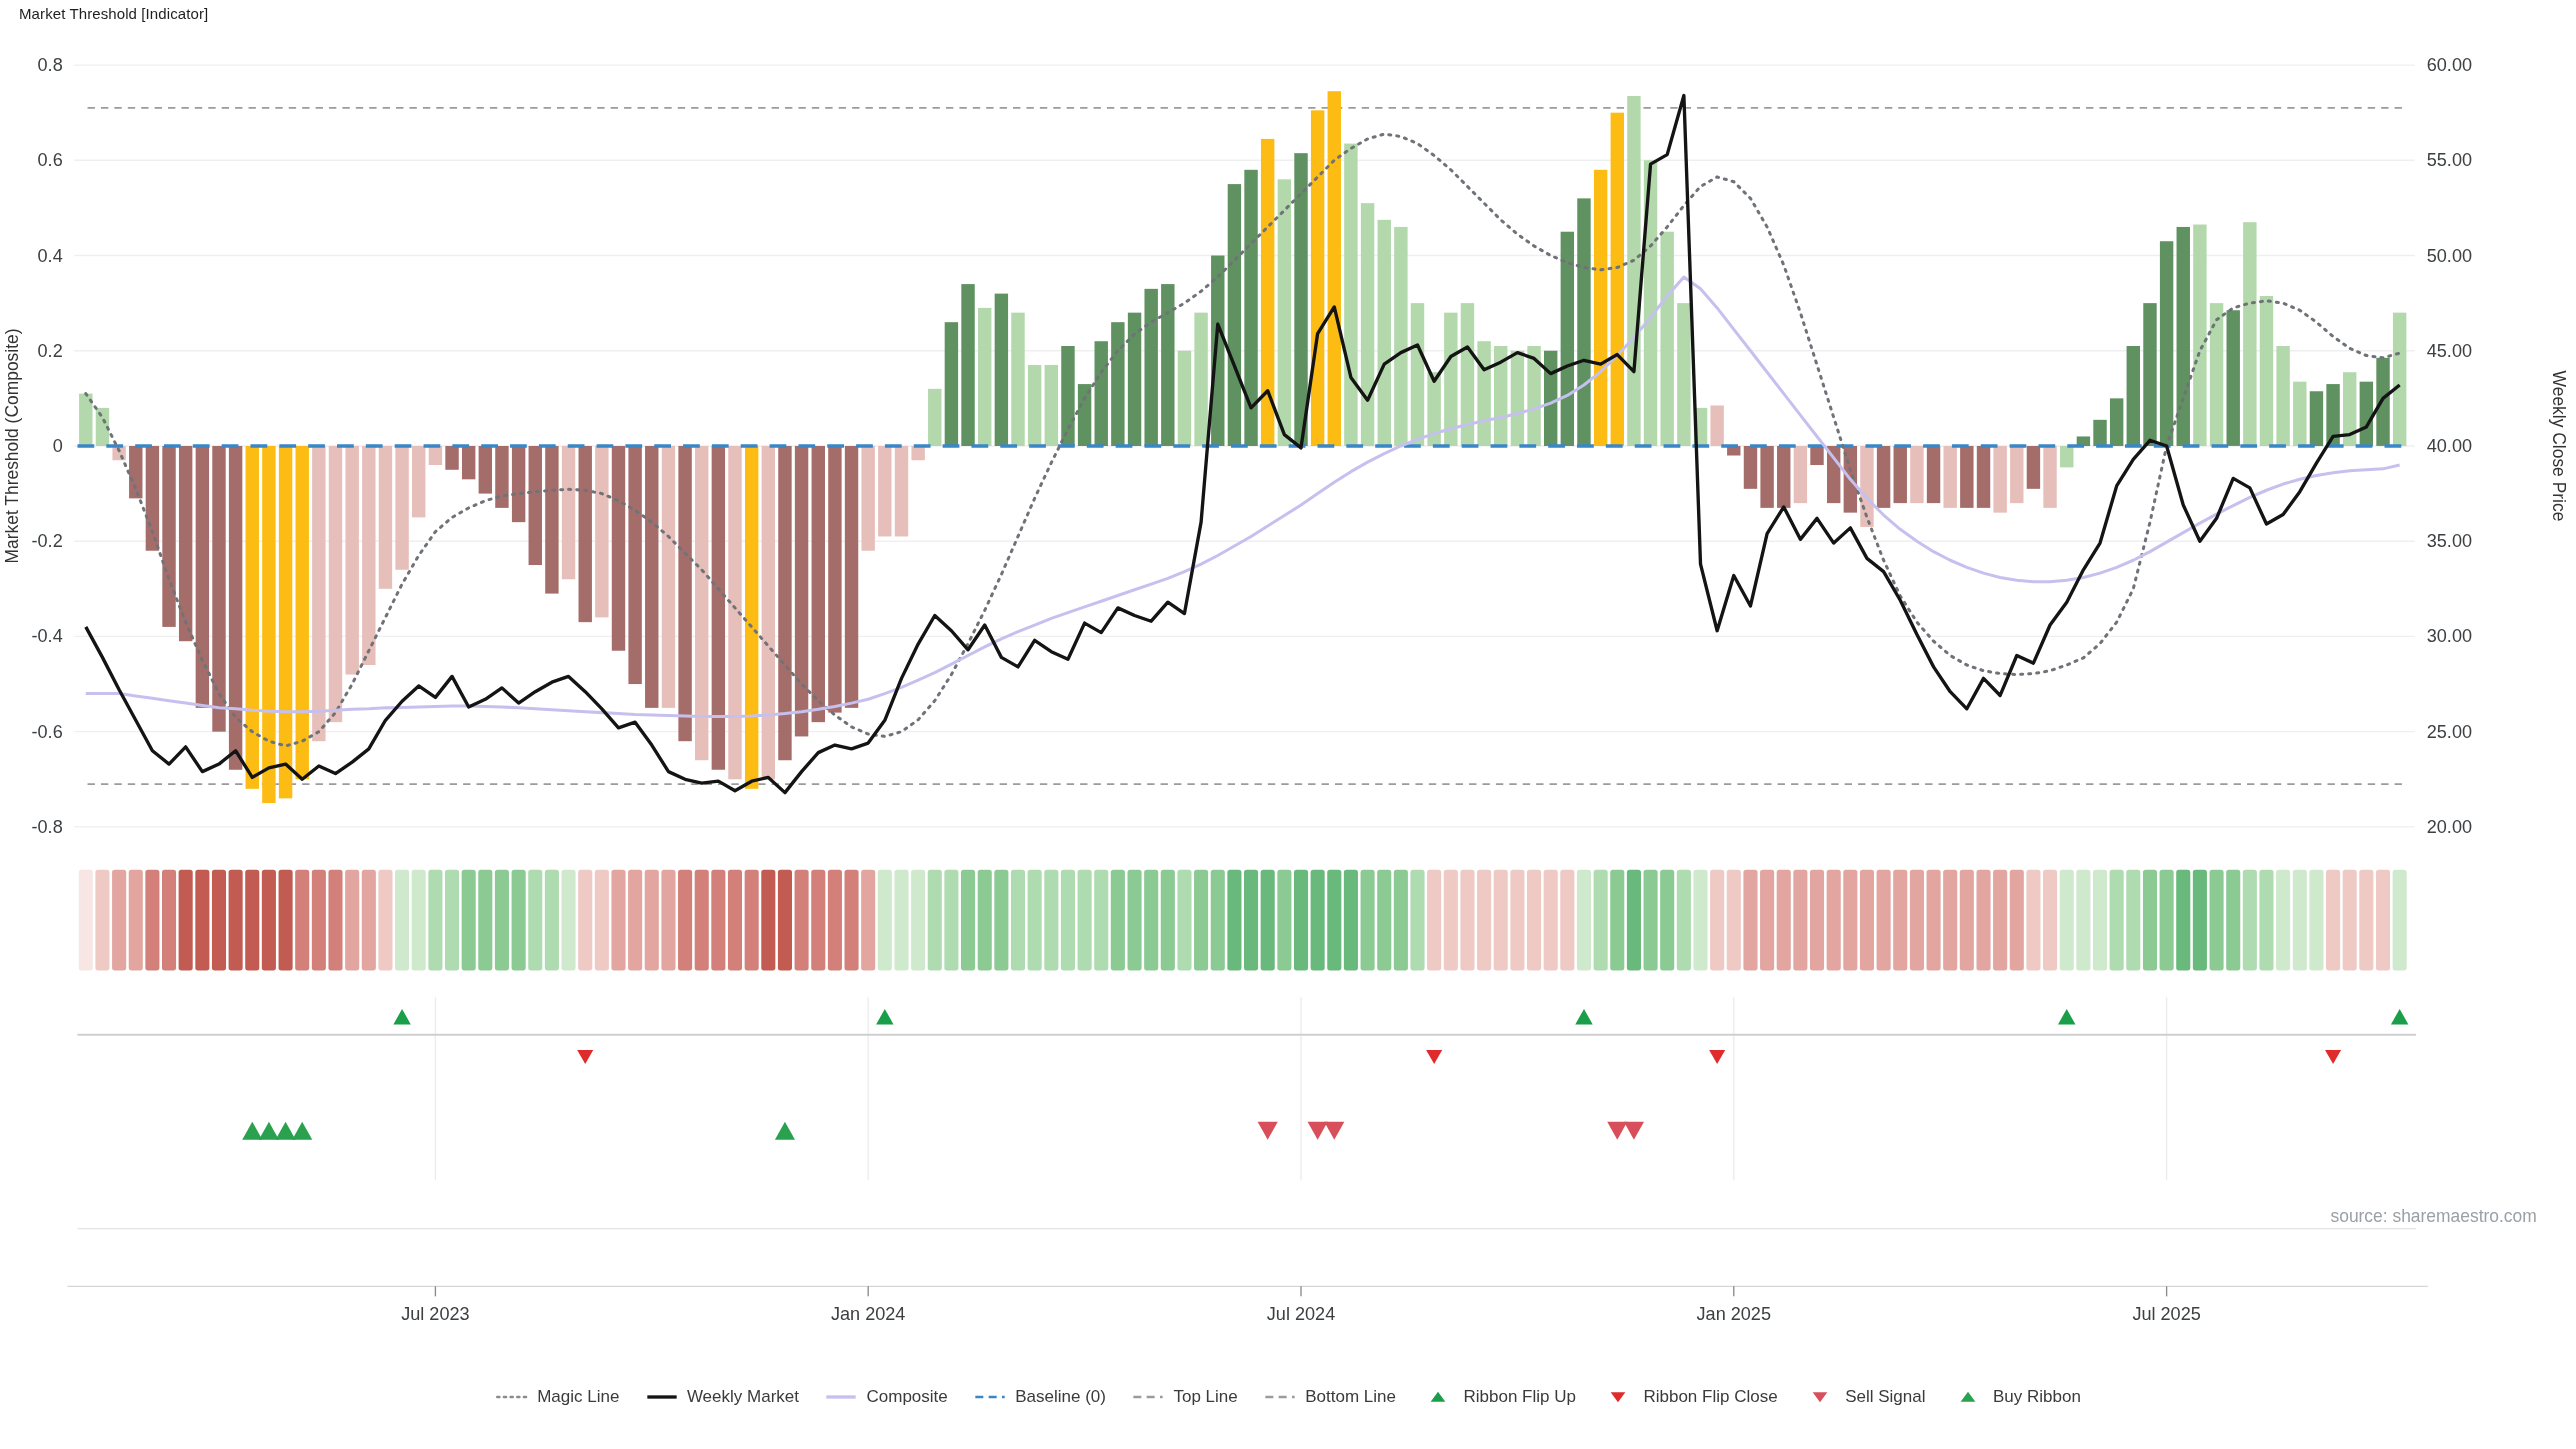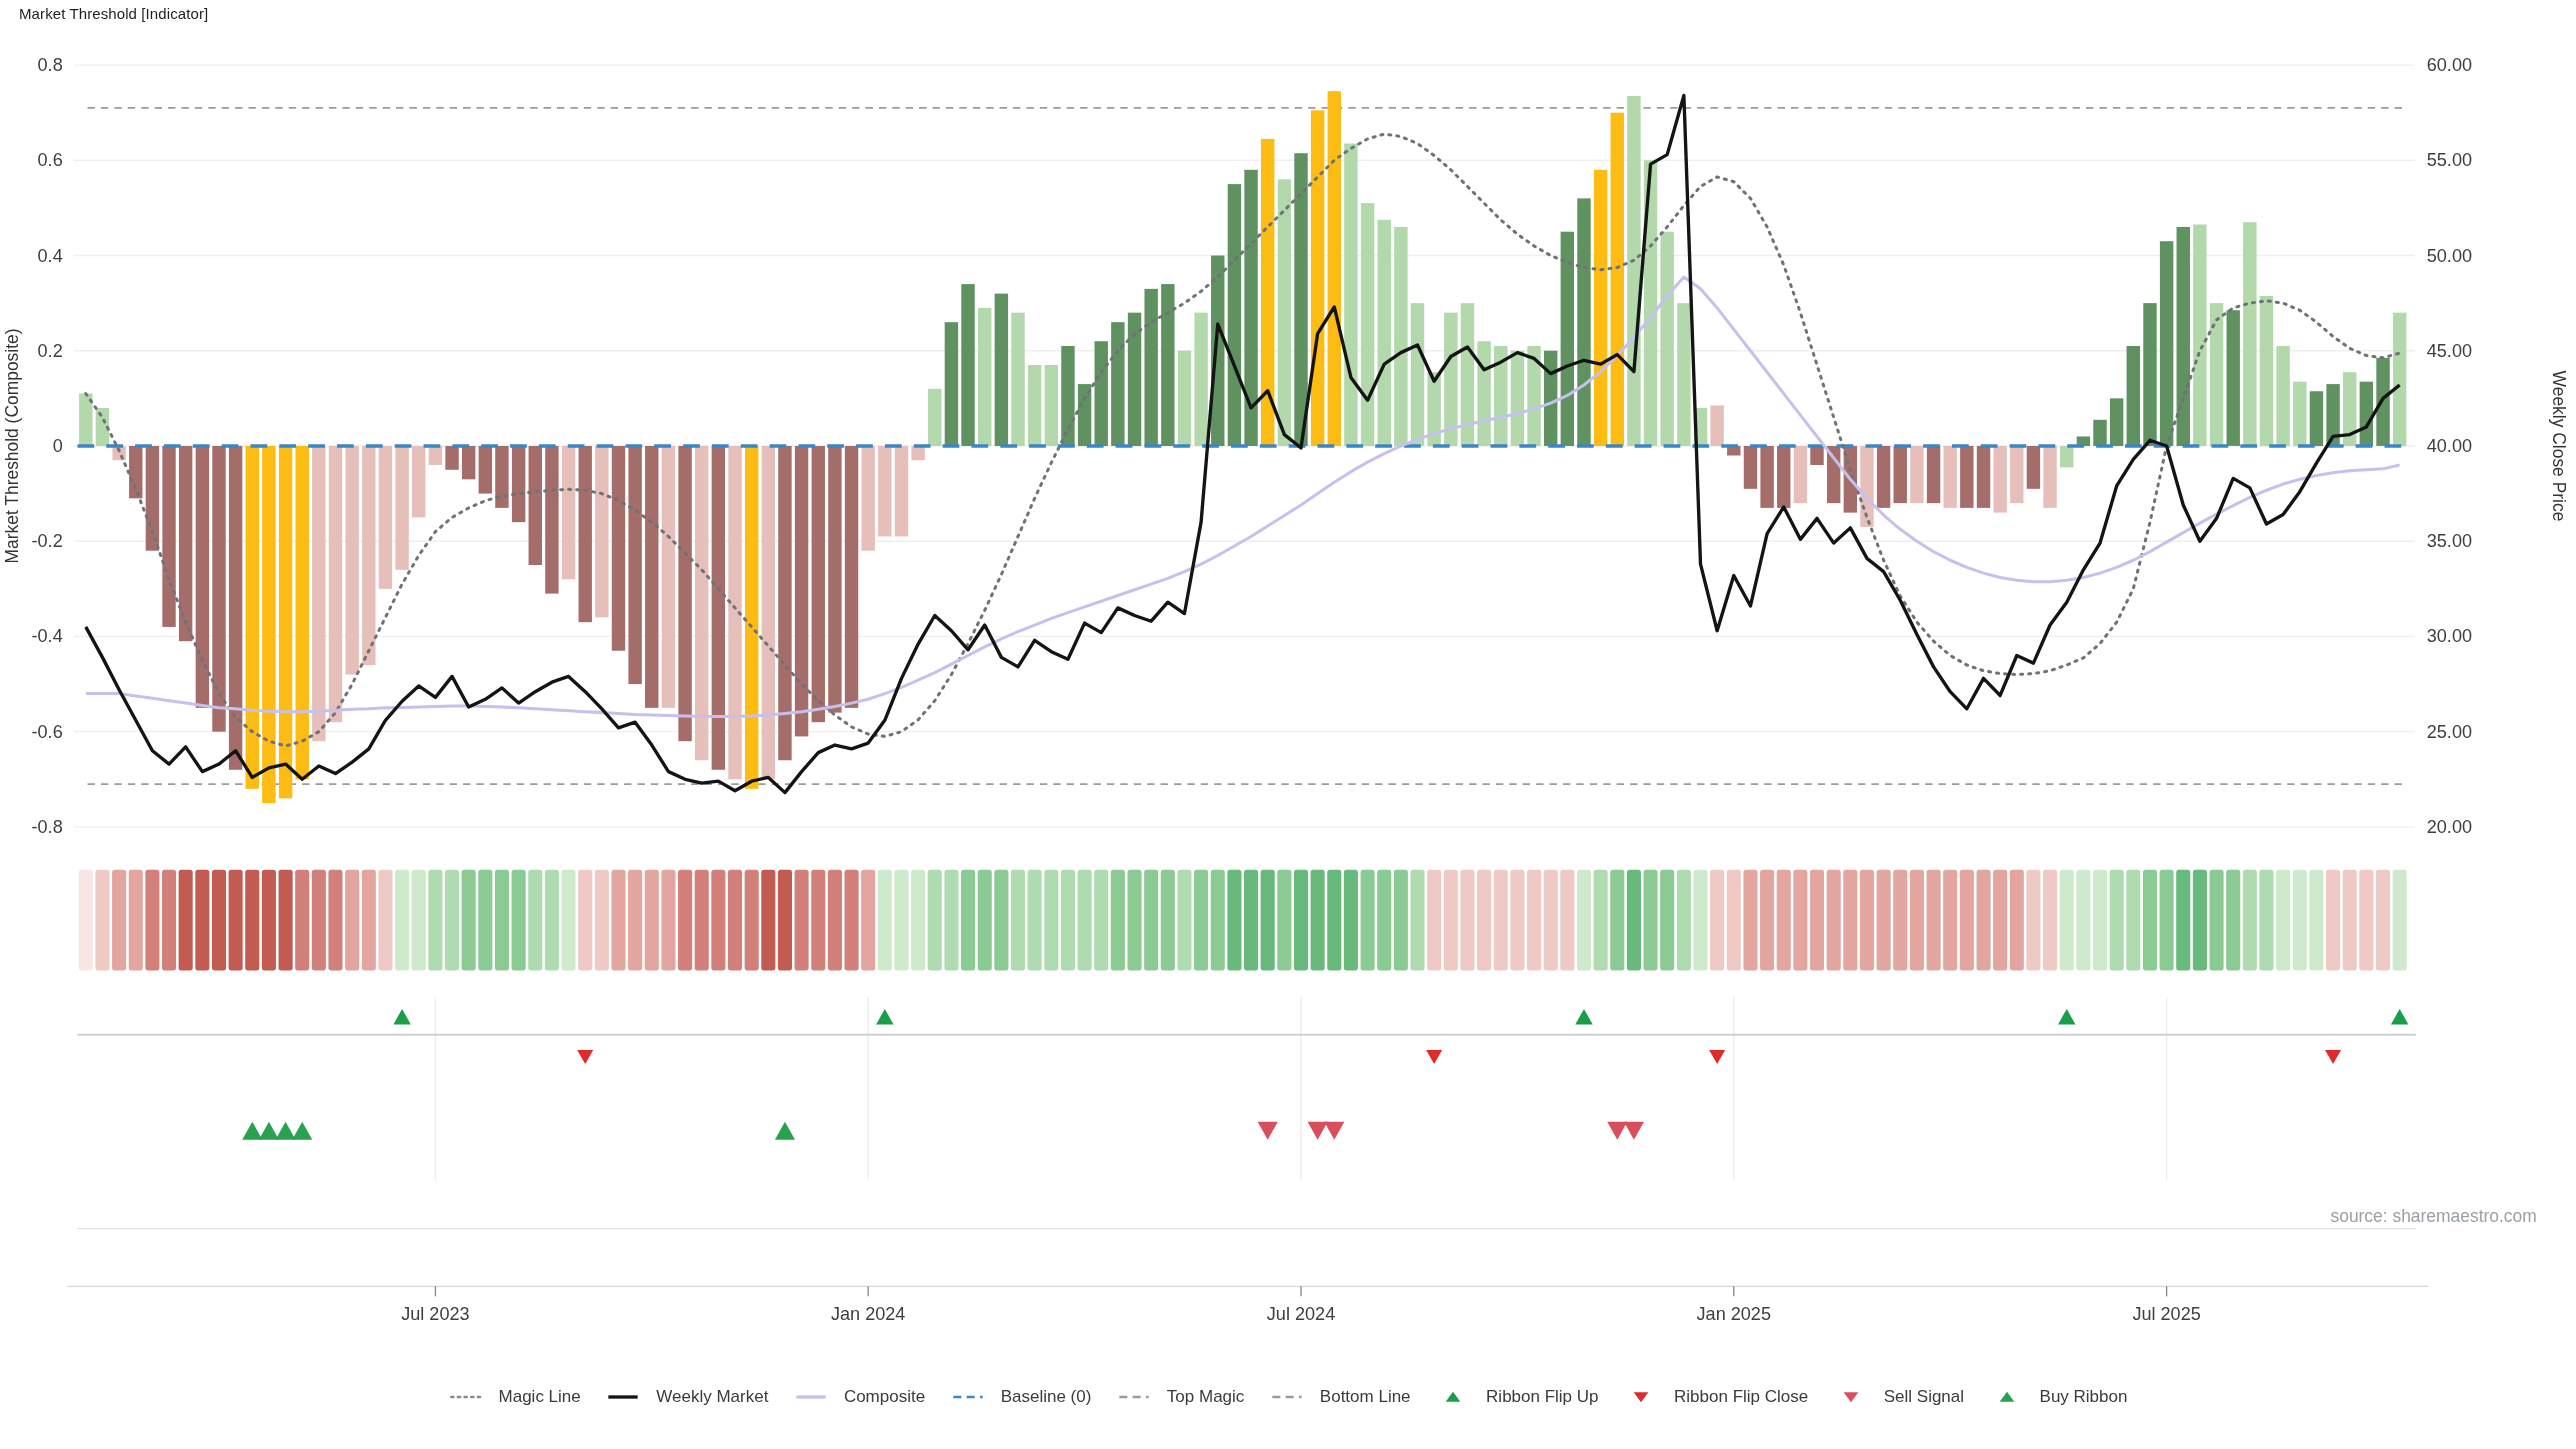--- a/index.html
+++ b/index.html
@@ -1,20 +1,20 @@
 <!DOCTYPE html>
 <html style="font-size:10.7px"><head>
 <meta charset="utf-8">
 <style>
   html,body{margin:0;padding:0;background:#ffffff;}
   body{width:2576px;height:1449px;overflow:hidden;font-family:"Liberation Sans",sans-serif;position:relative;}
   #page-title{position:absolute;left:19px;top:5.4px;font-size:15px;color:#1f1f1f;letter-spacing:0.1px;}
   #chart-wrap{position:absolute;left:0;top:0;width:2284px;height:1348px;}
   #legend{position:absolute;left:0;top:1387px;width:2576px;display:flex;justify-content:center;align-items:center;gap:25.5px;}
-  .legend-item{display:flex;align-items:center;gap:16px;}
+  .legend-item{display:flex;align-items:center;gap:8px;}
   .legend-label{font-size:17px;color:#3b3b3b;white-space:nowrap;}
   svg text{font-family:"Liberation Sans",sans-serif;}
 </style>
 </head>
 <body>
 
 <div id="page-title">Market Threshold [Indicator]</div>
 
 <div id="chart-wrap"><svg width="2576" height="1348" viewBox="0 0 3840 2010" xmlns="http://www.w3.org/2000/svg">
       <g>
@@ -416,21 +416,21 @@
     <div class="legend-item">
       <svg width="34" height="16" viewBox="0 0 50 24">
         <line x1="3" y1="12" x2="47" y2="12" stroke="#3a87c8" stroke-width="4" stroke-dasharray="12 8"></line>
       </svg>
       <span class="legend-label">Baseline (0)</span>
     </div>
     <div class="legend-item">
       <svg width="34" height="16" viewBox="0 0 50 24">
         <line x1="3" y1="12" x2="47" y2="12" stroke="#9b9b9b" stroke-width="4" stroke-dasharray="12 8"></line>
       </svg>
-      <span class="legend-label">Top Magic</span>
+      <span class="legend-label">Top Line</span>
     </div>
     <div class="legend-item">
       <svg width="34" height="16" viewBox="0 0 50 24">
         <line x1="3" y1="12" x2="47" y2="12" stroke="#9b9b9b" stroke-width="4" stroke-dasharray="12 8"></line>
       </svg>
       <span class="legend-label">Bottom Line</span>
     </div>
     <div class="legend-item">
       <svg width="34" height="16" viewBox="0 0 50 24">
         <polygon points="14,19 36,19 25,4" fill="#1a9e49"></polygon>

